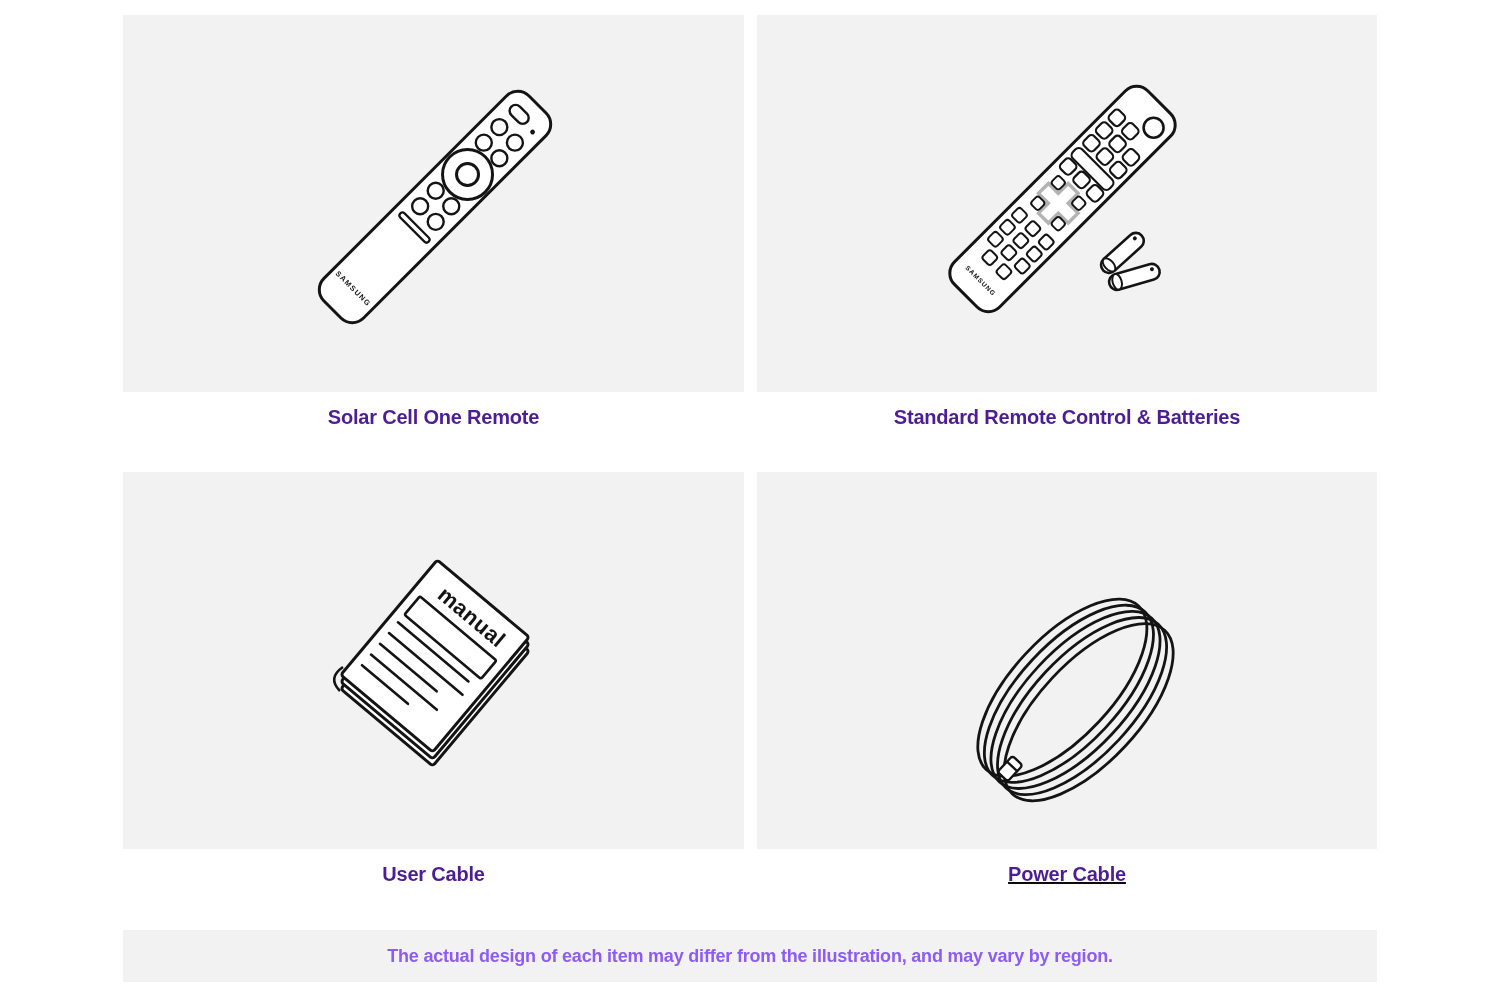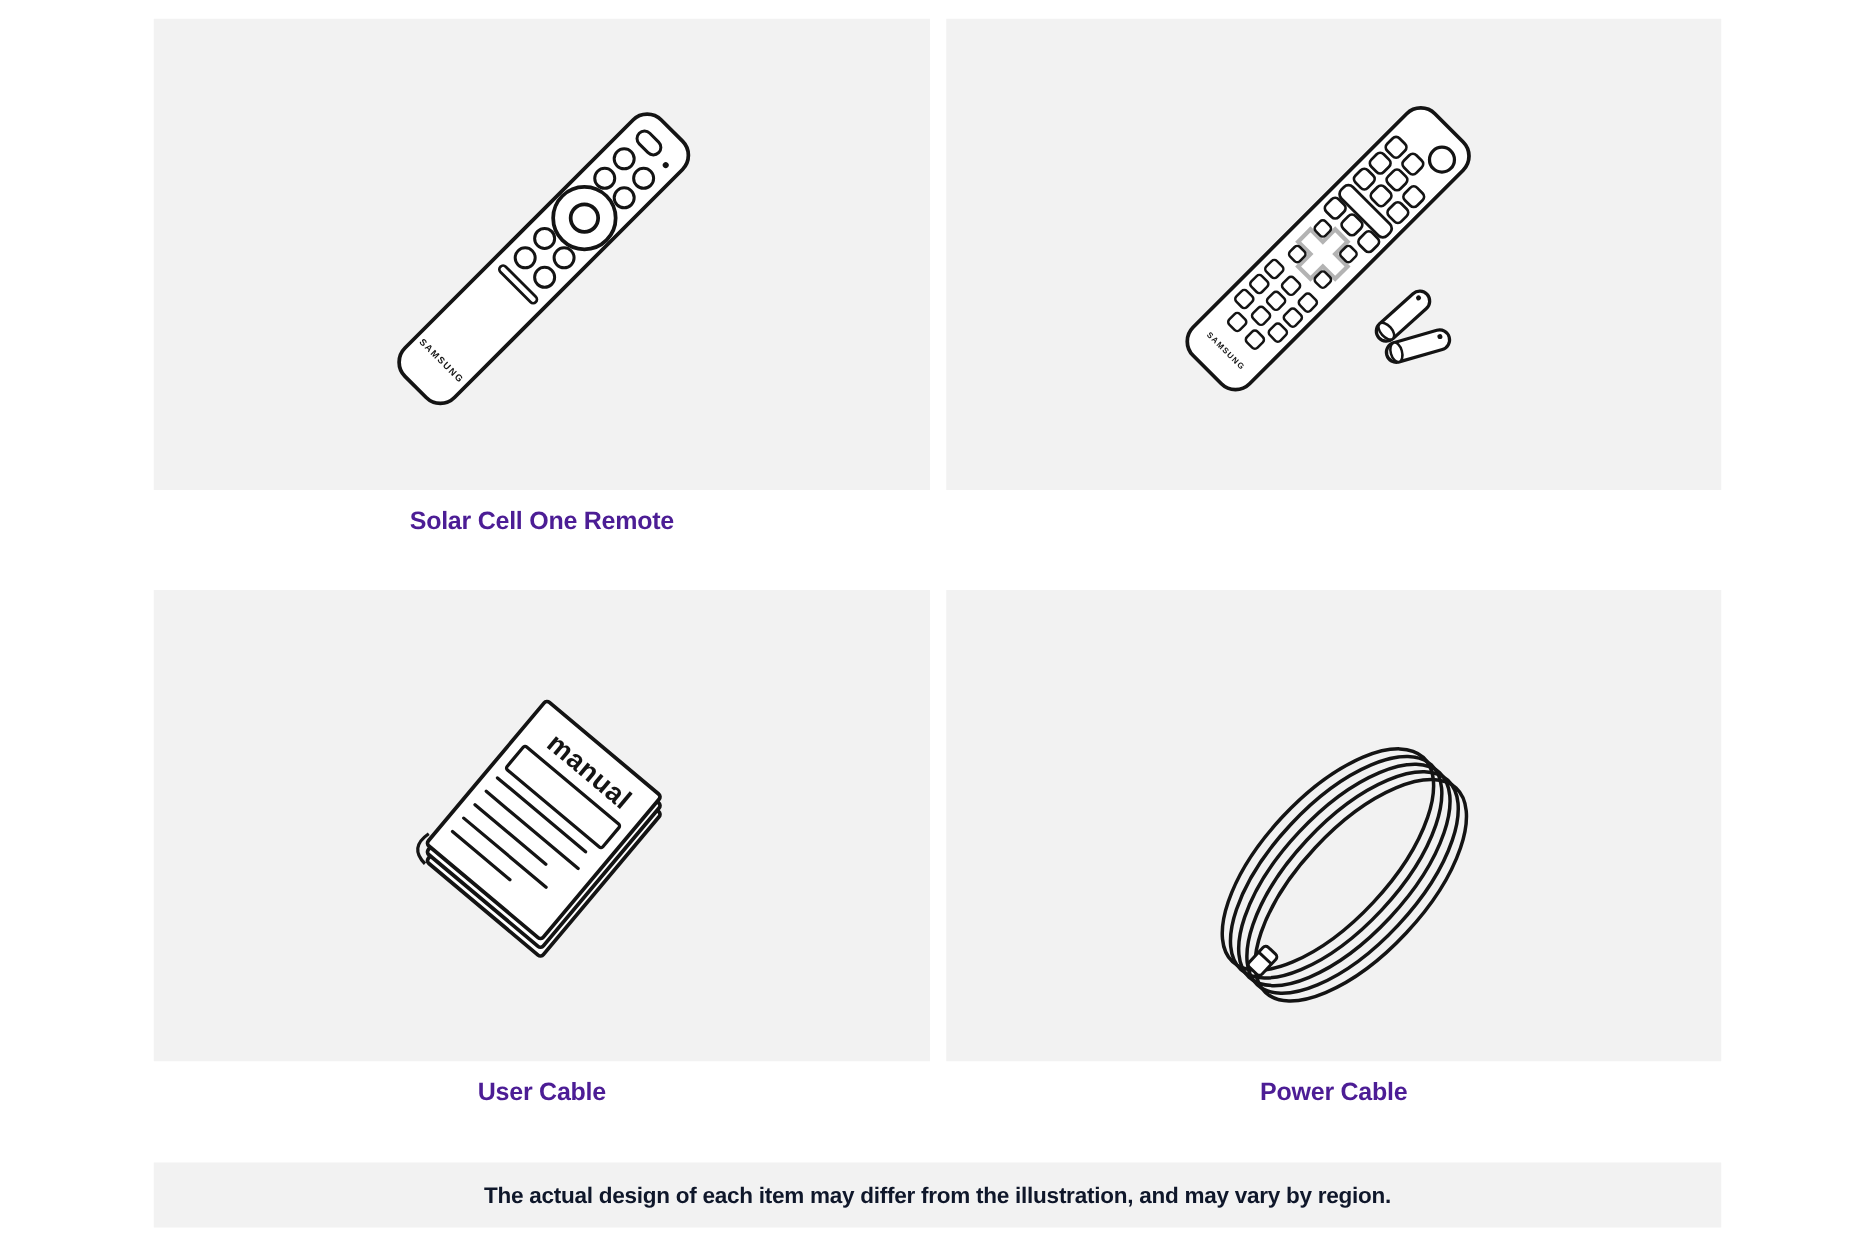--- a/index.html
+++ b/index.html
@@ -17,21 +17,21 @@
   .panel svg{width:621px;height:377px;display:block;}
   .caption{
     height:50px;display:flex;align-items:center;justify-content:center;
     font-size:20px;font-weight:700;letter-spacing:-0.2px;color:#4c1d95;
   }
   .note-bar{
     position:absolute;left:123px;top:930px;width:1254px;height:52px;
     background:#f2f2f2;display:flex;align-items:center;justify-content:center;
   }
   .note-bar p{
-    margin:0;font-size:18px;font-weight:700;letter-spacing:-0.2px;color:#0f172a;
+    margin:0;font-size:18px;font-weight:700;letter-spacing:-0.2px;color:#8b5cf6;
   }
   svg text{
     font-family:"Liberation Sans", sans-serif;font-weight:700;
   }
 </style>
 </head>
 <body>
 
 <section class="cell" style="left:123px;top:15px;">
   <div class="panel">
@@ -103,20 +103,21 @@
         <ellipse cx="-18" cy="0" rx="4.5" ry="8" stroke-width="2"></ellipse>
         <circle cx="19" cy="-2.5" r="2" fill="#141414" stroke="none"></circle>
       </g>
       <g transform="translate(378,262) rotate(-16)" stroke="#141414" fill="#ffffff">
         <rect x="-26" y="-8" width="52" height="16" rx="8" stroke-width="2.6"></rect>
         <ellipse cx="-18" cy="0" rx="4.5" ry="8" stroke-width="2"></ellipse>
         <circle cx="19" cy="-2.5" r="2" fill="#141414" stroke="none"></circle>
       </g>
     </svg>
   </div>
+  <div class="caption">Standard Remote Control &amp; Batteries</div>
 </section>
 
 <section class="cell" style="left:123px;top:472px;">
   <div class="panel">
     <svg viewBox="0 0 621 377" aria-hidden="true">
       <g stroke="#141414" fill="#ffffff">
 
         <g transform="translate(312,198) rotate(40)">
             <rect x="-60" y="-75" width="120" height="150" rx="3" stroke-width="3"></rect>
           </g>
@@ -135,21 +136,21 @@
           <line x1="-50" y1="26" x2="24" y2="26" stroke-width="2.6" stroke-linecap="round"></line>
           <line x1="-50" y1="40" x2="36" y2="40" stroke-width="2.6" stroke-linecap="round"></line>
           <line x1="-50" y1="54" x2="10" y2="54" stroke-width="2.6" stroke-linecap="round"></line>
         </g>
       </g>
     </svg>
   </div>
   <div class="caption">User Cable</div>
 </section>
 
-<section class="cell" style="left:757px;top:472px;width:620px;">
+<section class="cell" style="left:757px;top:472px;width:620px;text-decoration:underline;">
   <div class="panel">
     <svg viewBox="0 0 621 377" aria-hidden="true">
       <g transform="translate(319,228) rotate(-47)" fill="none" stroke="#141414" stroke-width="2.8">
         <ellipse cx="0" cy="-18" rx="112" ry="50"></ellipse>
         <ellipse cx="0" cy="-9" rx="112" ry="50"></ellipse>
         <ellipse cx="0" cy="0" rx="112" ry="50"></ellipse>
         <ellipse cx="0" cy="9" rx="112" ry="50"></ellipse>
         <ellipse cx="0" cy="18" rx="112" ry="50"></ellipse>
         <g fill="#ffffff" stroke-width="2.4">
           <rect x="-106" y="-8" width="22" height="14" rx="3"></rect>

